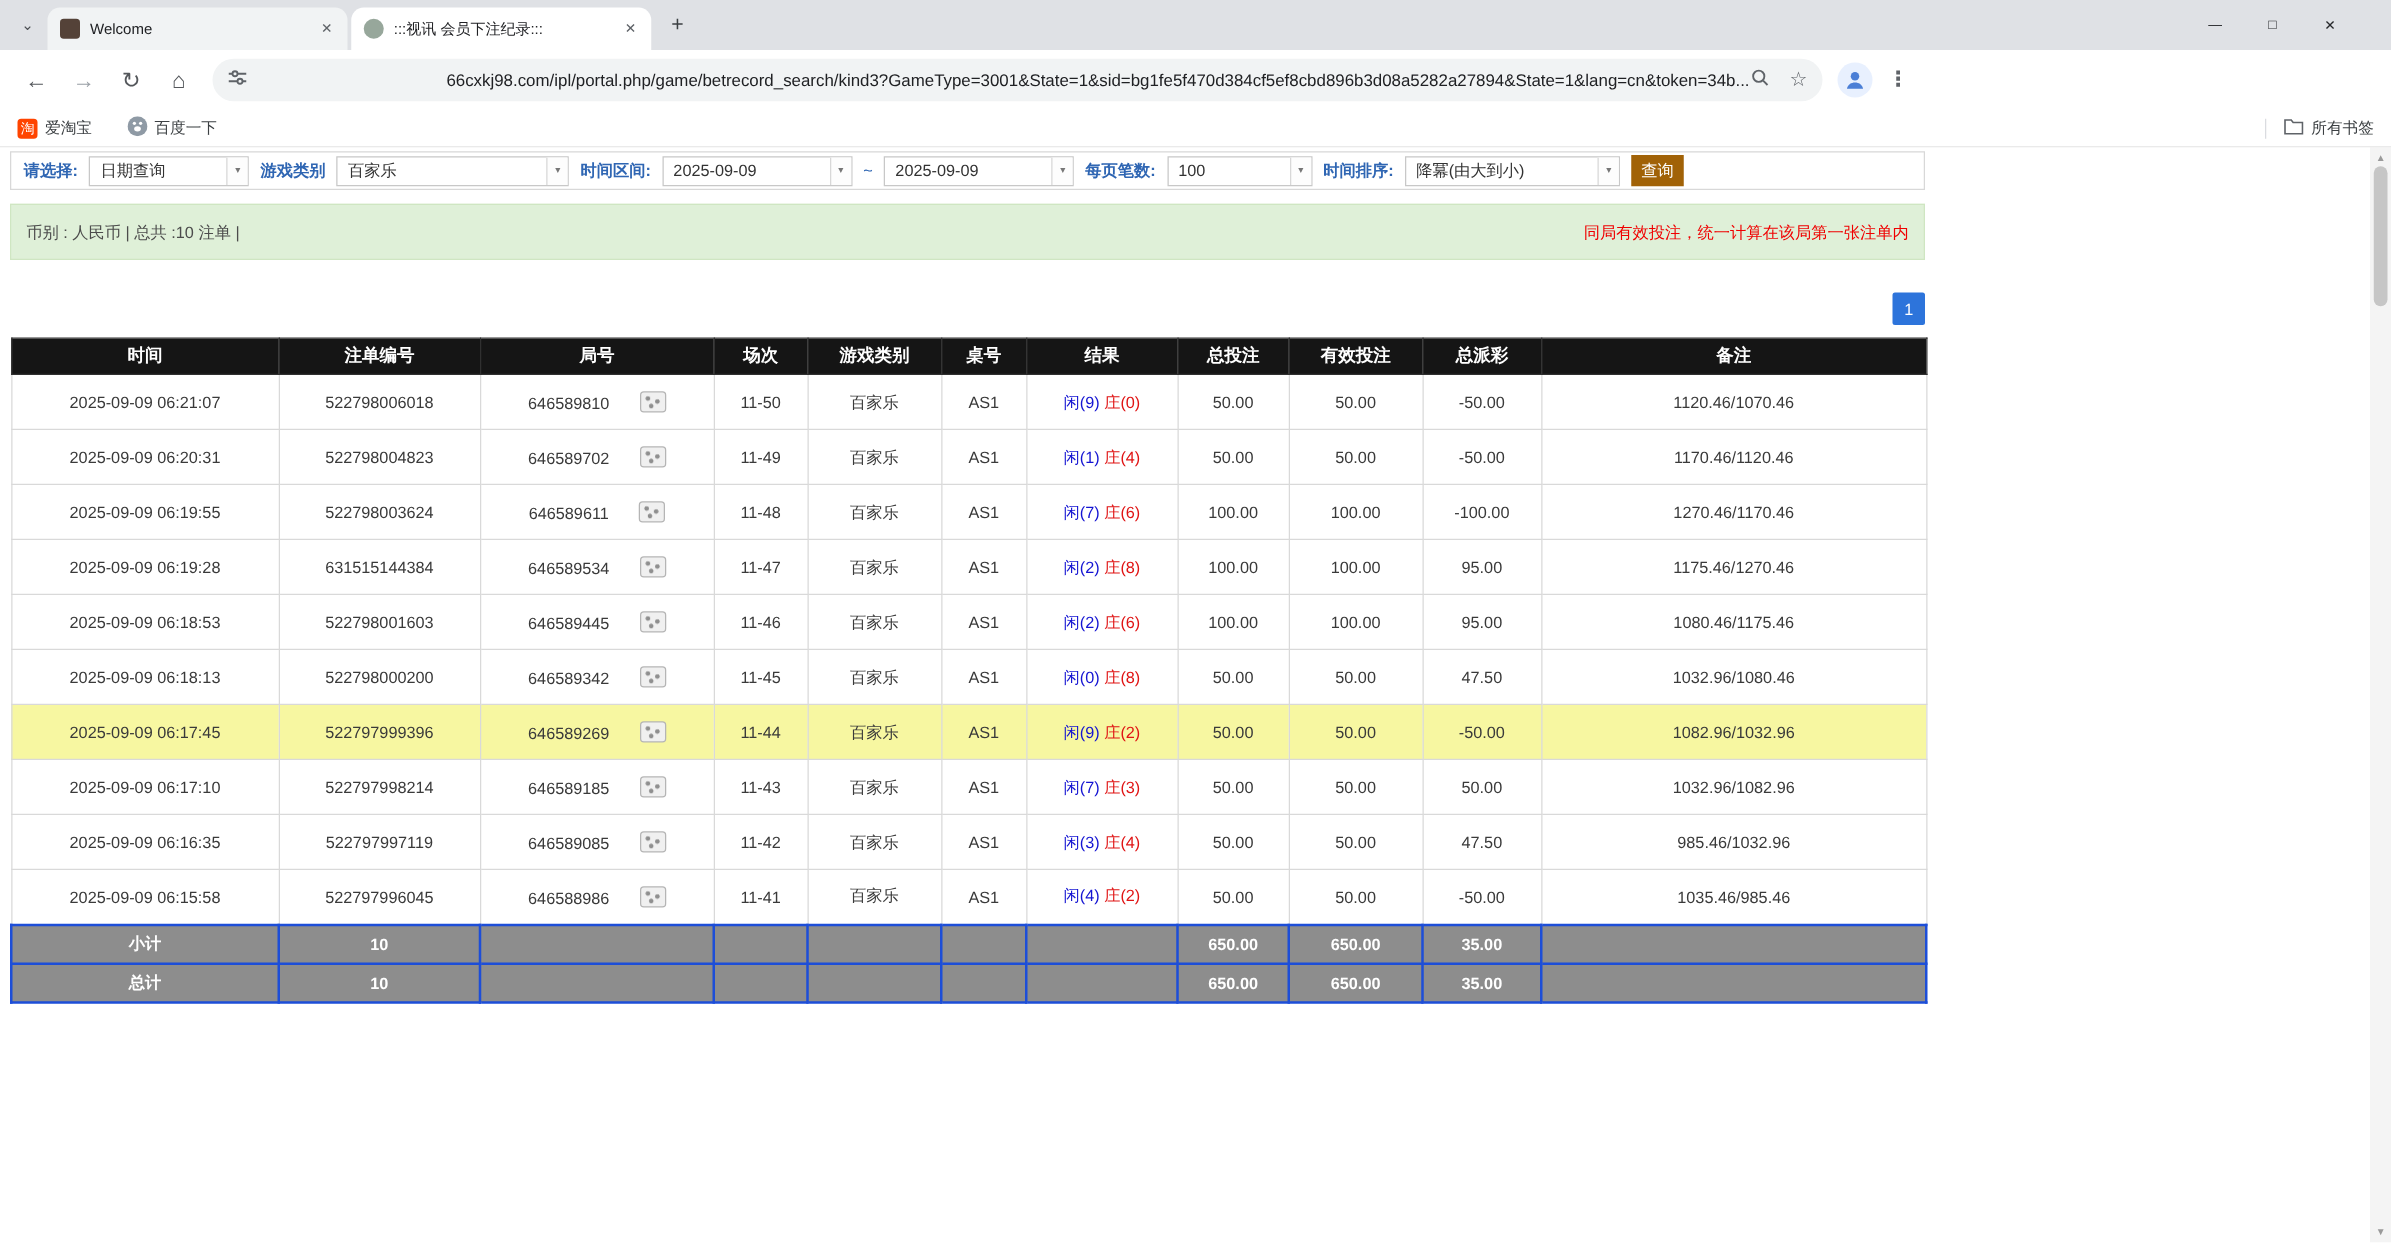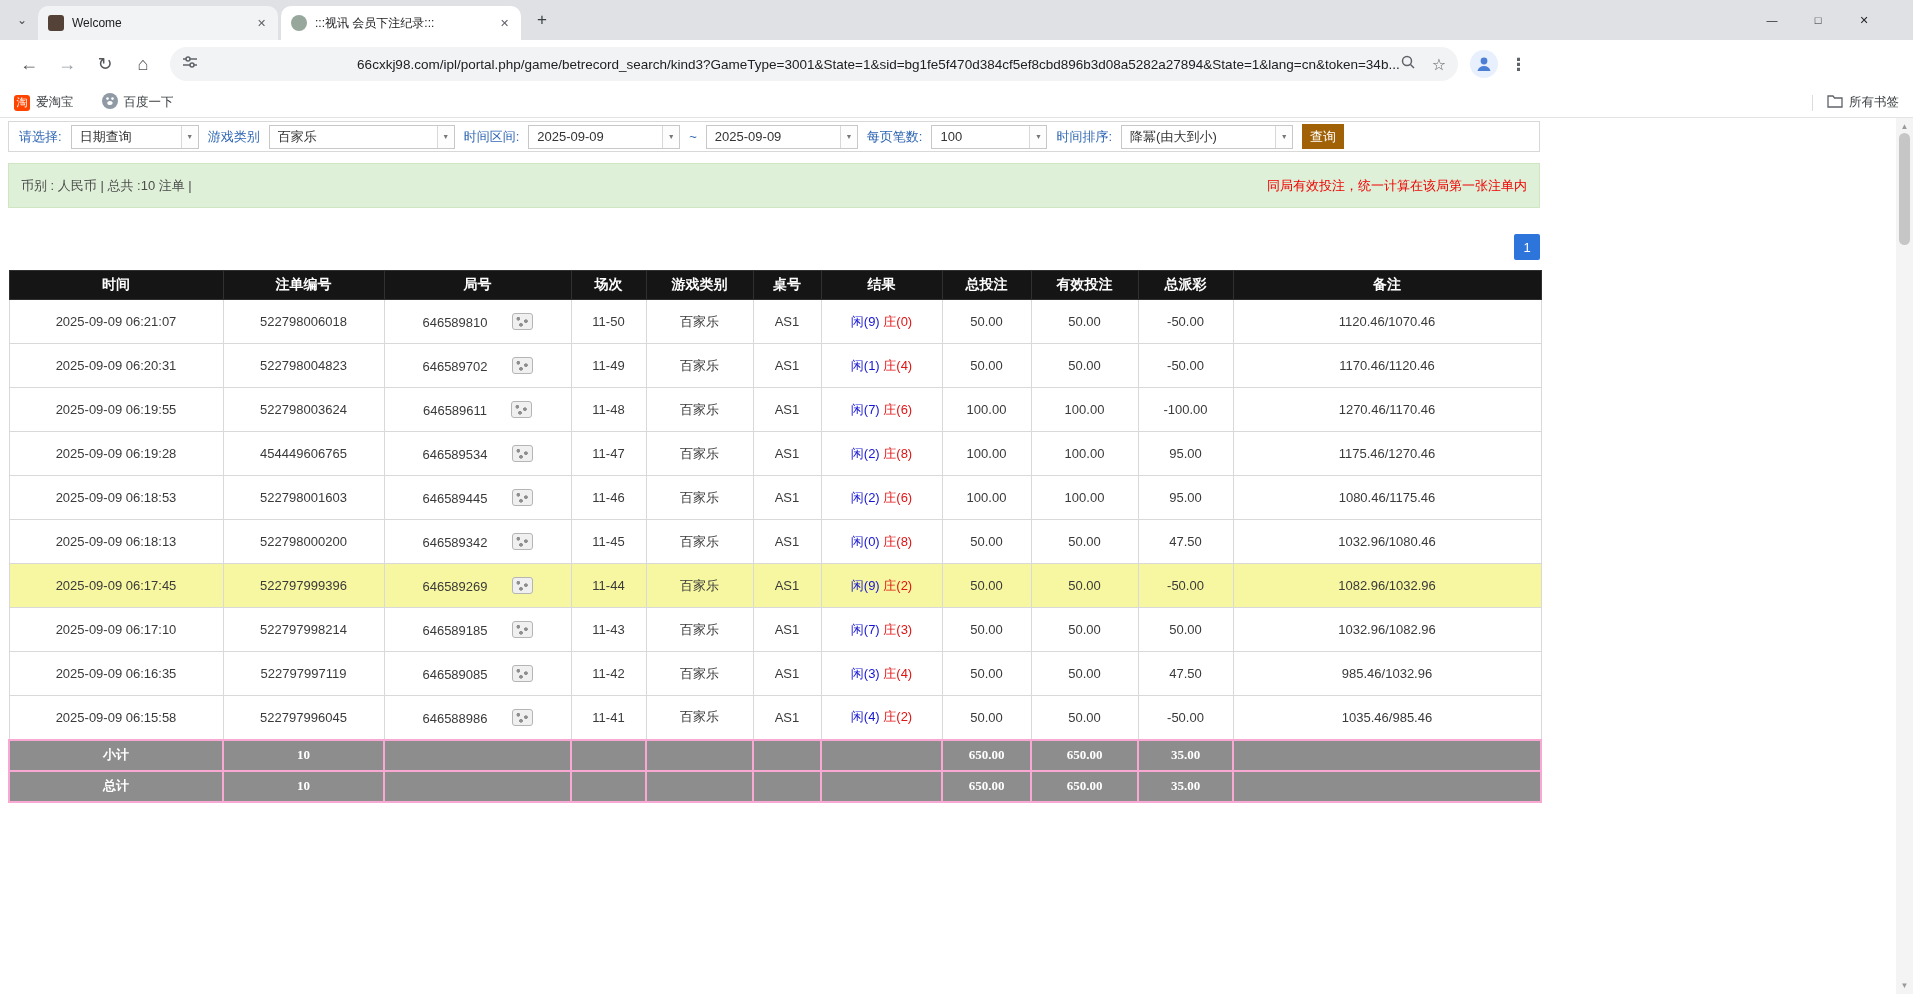--- a/index.html
+++ b/index.html
@@ -46,21 +46,21 @@
                 display:flex; align-items:center; justify-content:center; }
   .bm-right { margin-left:auto; display:flex; align-items:center; }
   .bm-divider { width:1px; height:16px; background:#dadce0; margin-right:14px; }
 
   
   .page { position:absolute; top:118px; left:0; width:1896px; bottom:0; background:#fff; }
   .content { width:1532px; margin-left:8px; }
 
   .filters { border:1px solid #d8d8d8; height:31px; margin-top:3px; display:flex; align-items:center;
              padding:0 10px; gap:9px; background:#fff; }
-  .flabel { color:#2f66b3; font-size:13px; font-weight:400; white-space:nowrap;text-align:center; }
+  .flabel { color:#2f66b3; font-size:13px; font-weight:700; white-space:nowrap;text-align:center; }
   .tilde { color:#2f66b3; font-size:13px; }
   .select { display:flex; align-items:stretch; height:24px; border:1px solid #c8c8c8; background:#fff; cursor:pointer; }
   .select .val { flex:1; display:flex; align-items:center; padding:0 8px; font-size:13px; color:#333; white-space:nowrap; overflow:hidden; }
   .select .caret { width:17px; display:flex; align-items:center; justify-content:center; font-size:7px;
                    color:#777; border-left:1px solid #d8d8d8; background:#fdfdfd; }
   .w-qtype { width:128px; } .w-game { width:186px; } .w-date { width:152px; } .w-size { width:116px; } .w-sort { width:172px; }
   .search-btn { width:42px; height:25px; background:#a16207; color:#fff; border:none; font-size:13px;
                 display:flex; align-items:center; justify-content:center; cursor:pointer; font-family:inherit; }
 
   .summary { margin-top:11px; height:45px; background:#dff0d8; border:1px solid #cfe6c2; display:flex;
@@ -70,22 +70,22 @@
   .pager { margin-top:26px; display:flex; justify-content:flex-end; }
   .page-btn { min-width:26px; height:26px; background:#2d74db; color:#fff; font-size:13px; border-radius:2px;
               display:flex; align-items:center; justify-content:center; cursor:pointer; }
 
   table.bet { margin-top:10px; width:1532px; border-collapse:collapse; table-layout:fixed; }
   table.bet thead th { background:#151515; color:#fff; font-weight:700; font-size:14px; height:29px;
                        border:1px solid #303030; text-align:center; }
   table.bet tbody td { height:44px; background:#fff; border:1px solid #d9d9d9; font-size:13px; color:#3a3a3a;
                        text-align:center; }
   table.bet tbody tr.highlight td { background:#f7f7a1; }
-  table.bet tfoot td { height:31px; background:#8d8d8d; color:#fff; border:2px solid #f9a8d4; font-size:13px;
-                       font-weight:700; text-align:center;font-family:Liberation Serif, serif; }
+  table.bet tfoot td { height:31px; background:#8d8d8d; color:#fff; border:2px solid #1d4ed8; font-size:13px;
+                       font-weight:700; text-align:center; }
   .round-wrap { display:inline-flex; align-items:flex-end; gap:24px; }
   .dice { width:21px; height:17px; border:1px solid #b5b5b5; border-radius:3px; background:#f0f0f0;
           display:inline-block; cursor:pointer;
           background-image: radial-gradient(circle at 28% 32%, #8f8f8f 1.6px, transparent 2.1px),
                             radial-gradient(circle at 68% 48%, #8f8f8f 1.6px, transparent 2.1px),
                             radial-gradient(circle at 42% 72%, #8f8f8f 1.6px, transparent 2.1px); }
   .p { color:#1414d2; }
   .b { color:#e01414; }
   td.amt { color:#0a66cc; }
   td.neg { color:#ef0000; }
@@ -302,21 +302,21 @@
               <td>百家乐</td>
               <td>AS1</td>
               <td><span class="p">闲(7)</span> <span class="b">庄(6)</span></td>
               <td class="amt">100.00</td>
               <td>100.00</td>
               <td class="neg">-100.00</td>
               <td>1270.46/1170.46</td>
             </tr>
             <tr>
               <td>2025-09-09 06:19:28</td>
-              <td>454449606765</td>
+              <td>631515144384</td>
               <td><span class="round-wrap">
                   <span>646589534</span>
                   <span class="dice"></span>
                 </span></td>
               <td>11-47</td>
               <td>百家乐</td>
               <td>AS1</td>
               <td><span class="p">闲(2)</span> <span class="b">庄(8)</span></td>
               <td class="amt">100.00</td>
               <td>100.00</td>

